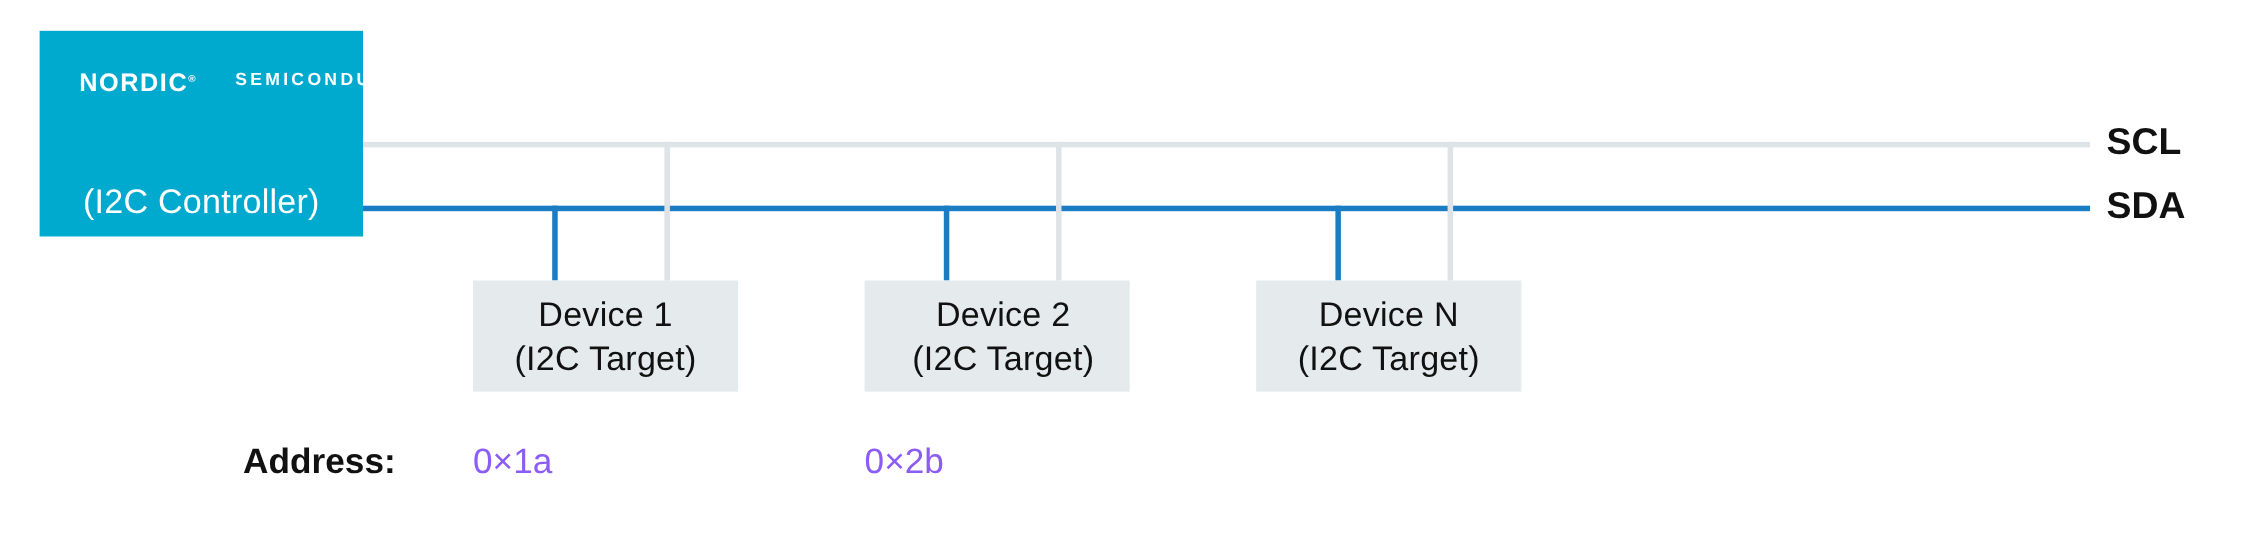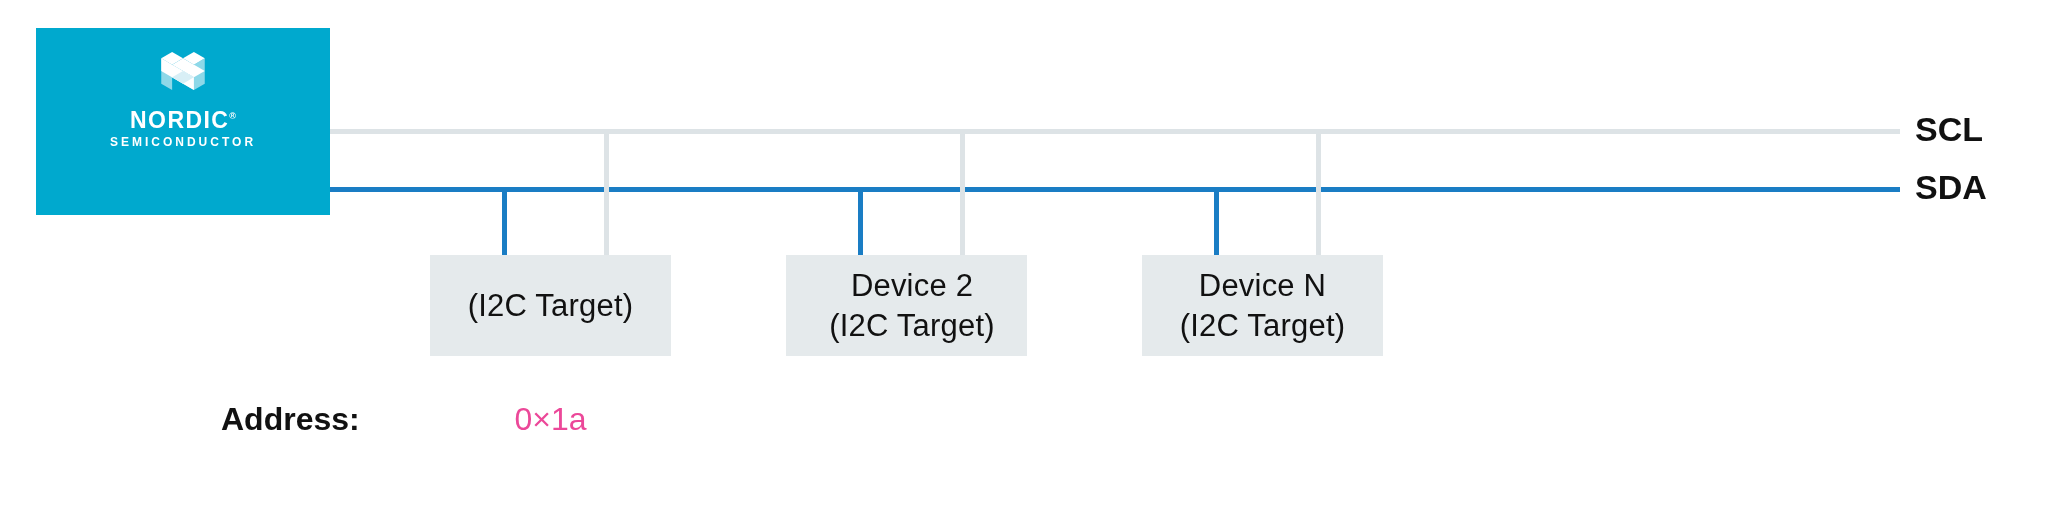--- a/index.html
+++ b/index.html
@@ -30,22 +30,22 @@
     background: #00a9ce;
     box-sizing: border-box;
   }
 
   .nordic-logo {
     position: absolute;
     left: 0;
     top: 14px;
     width: 294px;
     display: flex;
-    flex-direction: column;
     align-items: center;
+    gap: 36px;
   }
 
   .nordic-mark {
     width: 58px;
     height: 58px;
     display: block;
   }
 
   .nordic-wordmark {
     margin-top: 9px;
@@ -60,21 +60,21 @@
   }
   .nordic-wordmark .reg {
     font-size: 9px;
     vertical-align: super;
     letter-spacing: 0;
   }
   .nordic-sub {
     margin-top: 4px;
     color: #ffffff;
     font-family: "Liberation Sans", sans-serif;
-    font-size: 12px;
+    font-size: 16px;
     font-weight: bold;
     letter-spacing: 3.0px;
     line-height: 1;
     white-space: nowrap;
   }
 
   .controller-label {
     position: absolute;
     left: 0;
     top: 138px;
@@ -145,22 +145,22 @@
     color: #111111;
     font-size: 32px;
     font-weight: 700;
     line-height: 1;
     white-space: nowrap;
   }
   .address-value {
     position: absolute;
     top: 403px;
     width: 241px;
-    text-align: center;
-    color: #ec4899;
+    text-align: left;
+    color: #8b5cf6;
     font-size: 32px;
     font-weight: 300;
     line-height: 1;
     white-space: nowrap;
   }
 </style>
 </head>
 <body>
 
 <div id="diagram">
@@ -176,47 +176,50 @@
         <polygon points="44,11 56,18 44,25 32,18" fill="#ffffff"></polygon>
         <polygon points="20,25 20,39 44,53 44,39" fill="#bce5f0"></polygon>
         <polygon points="8,18 20,25 44,39 44,53 32,46 8,32" fill="#ffffff"></polygon>
         <polygon points="20,25 32,18 56,32 44,39" fill="#ffffff"></polygon>
         <polygon points="32,32 44,39 32,46 20,39" fill="#d8eff6"></polygon>
       </svg>
       <div class="nordic-wordmark"><span>NORDIC</span><span class="reg">®</span></div>
       <div class="nordic-sub">SEMICONDUCTOR</div>
     </div>
 
+    <div class="controller-label">(I2C Controller)</div>
   </div>
 
   <div class="bus-line bus-scl" style="left:330px; top:129px; width:1570px;"></div>
   <div class="bus-line bus-sda" style="left:330px; top:187px; width:1570px;"></div>
 
   <div class="bus-label" style="left:1915px; top:112px;">SCL</div>
   <div class="bus-label" style="left:1915px; top:170px;">SDA</div>
 
   <div class="stub stub-scl" style="left:604px; top:129px; height:126px;"></div>
   <div class="stub stub-sda" style="left:502px; top:187px; height:68px;"></div>
 
   <div class="stub stub-scl" style="left:960px; top:129px; height:126px;"></div>
   <div class="stub stub-sda" style="left:858px; top:187px; height:68px;"></div>
 
   <div class="stub stub-scl" style="left:1316px; top:129px; height:126px;"></div>
   <div class="stub stub-sda" style="left:1214px; top:187px; height:68px;"></div>
 
   <div class="device-box" style="left:430px;">
+    <div class="device-title">Device 1</div>
     <div class="device-sub">(I2C Target)</div>
   </div>
 
   <div class="device-box" style="left:786px;padding-left:11px;">
     <div class="device-title">Device 2</div>
     <div class="device-sub">(I2C Target)</div>
   </div>
 
   <div class="device-box" style="left:1142px;">
     <div class="device-title">Device N</div>
     <div class="device-sub">(I2C Target)</div>
   </div>
 
   <div class="address-label" style="left:221px;">Address:</div>
   <div class="address-value" style="left:430px;">0×1a</div>
+  <div class="address-value" style="left:786px;">0×2b</div>
 
 </div>
 
 </body></html>

